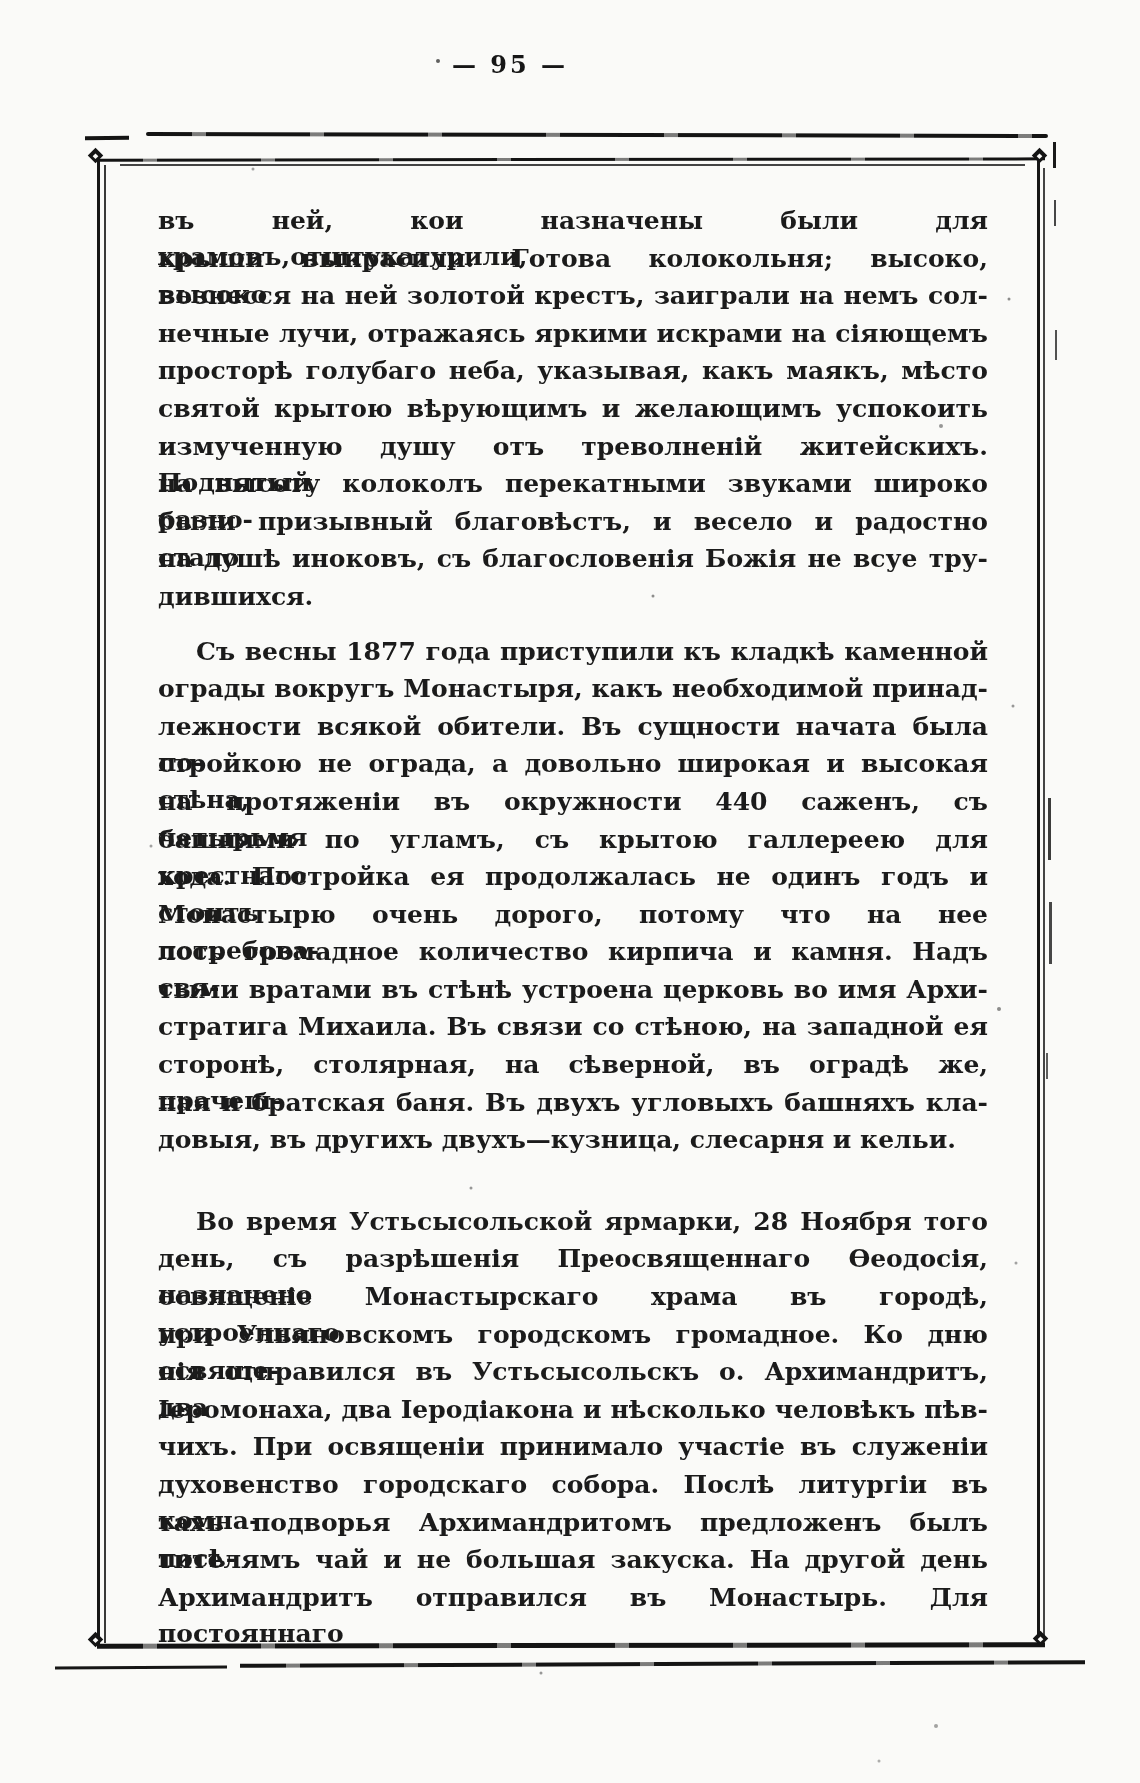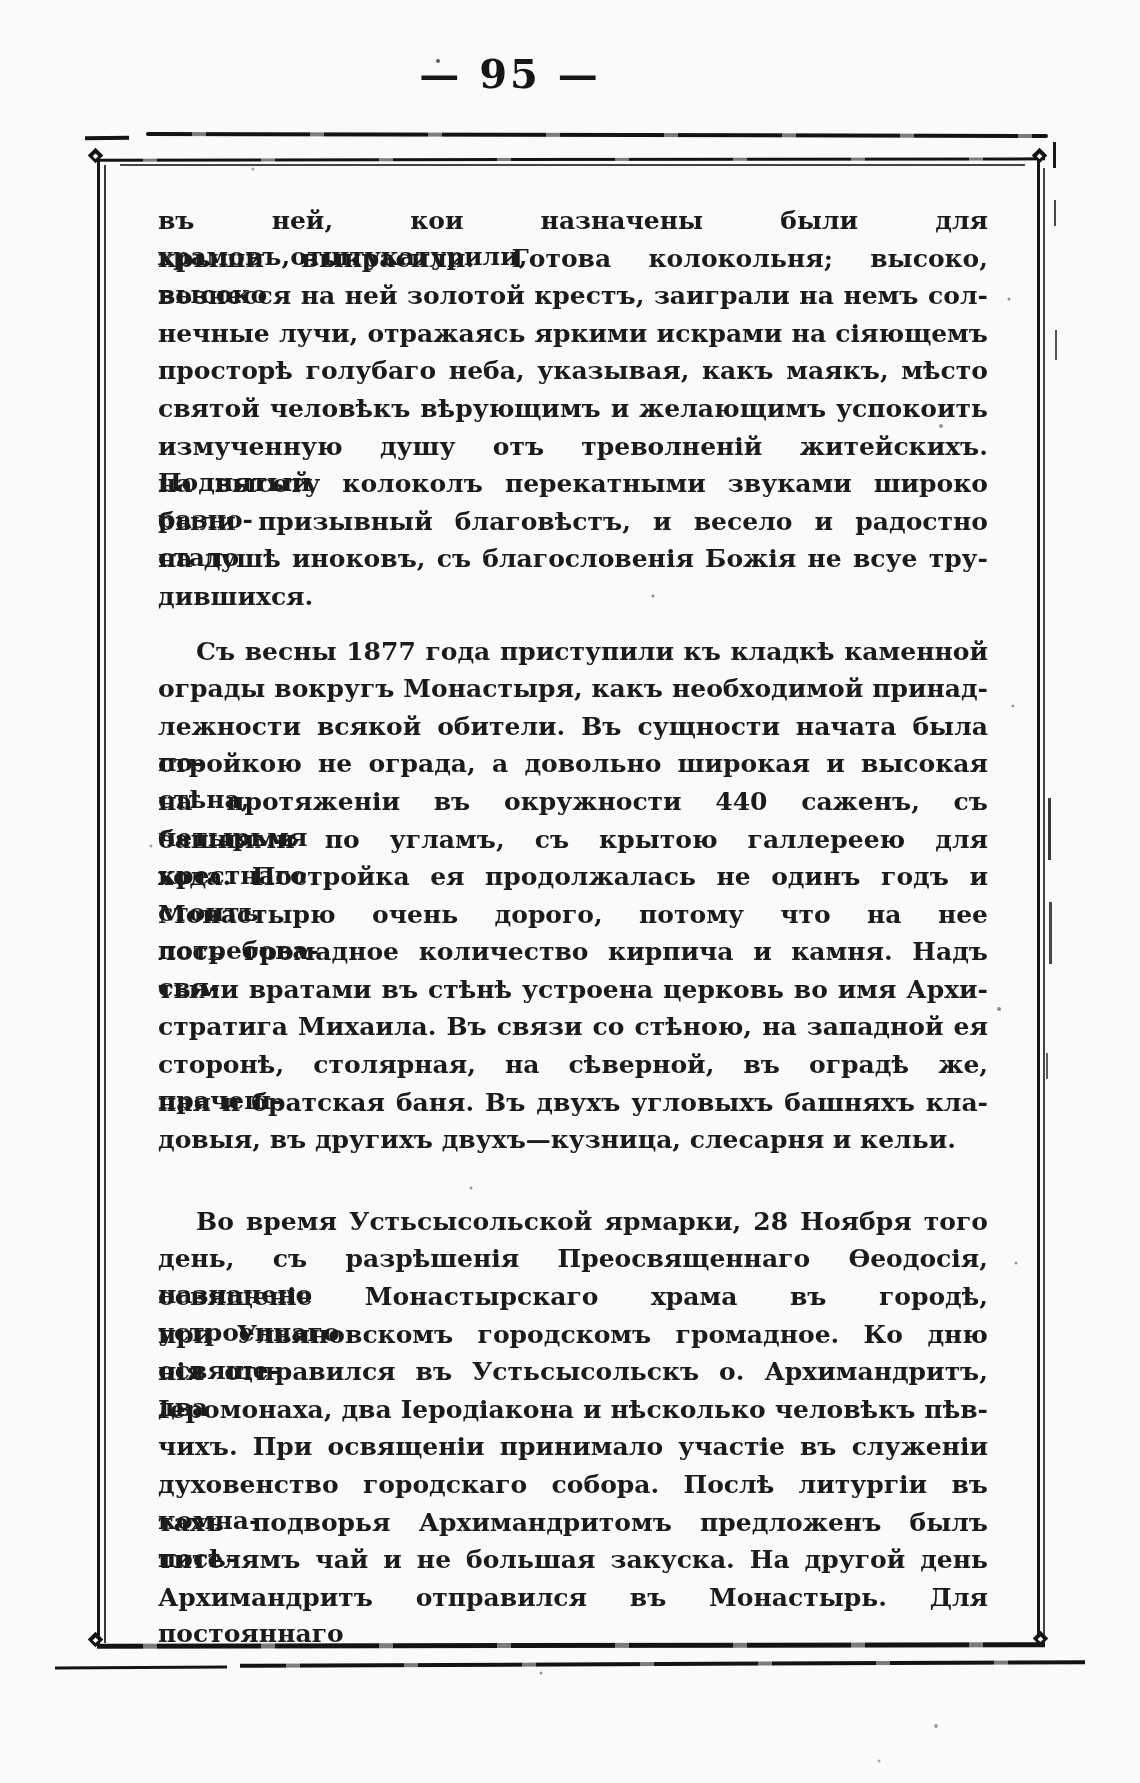--- a/index.html
+++ b/index.html
@@ -9,21 +9,21 @@
     width:1140px; height:1783px;
     background:#fafaf8;
     overflow:hidden;
     font-family:"DejaVu Serif", serif;
     color:#1b1b1b;
   }
   
   .page-header {
     position:absolute; top:50px; left:0; width:1020px;
     text-align:center;
-    font-size:40px; font-weight:bold; letter-spacing:3px;
+    font-size:24px; font-weight:bold; letter-spacing:3px;
     color:#161616;
   }
   
   .rule { position:absolute; background:#161616; }
   .faded { background:repeating-linear-gradient(90deg,#141414 0 46px, rgba(20,20,20,.55) 46px 60px, #141414 60px 118px); }
   .outer-top-a { left:85px;  top:136px; width:44px;  height:4px; transform:rotate(-.4deg); }
   .outer-top-b { left:146px; top:133px; width:902px; height:4px; transform:rotate(.12deg); border-radius:2px; }
   .inner-top-a { left:97px;  top:158px; width:948px; height:3px; transform:rotate(-.08deg); }
   .inner-top-b { left:120px; top:164px; width:905px; height:1.5px; opacity:.8; }
   .left-a  { left:97px;  top:160px; width:2.5px; height:1486px; }
@@ -105,21 +105,21 @@
 
   <div class="speckles"></div>
 
   <div class="text-block">
       <div class="para">
         <div class="line">въ ней, кои назначены были для храмовъ,отштукатурили,</div>
         <div class="line">крыши выкрасили. Готова колокольня; высоко, высоко</div>
         <div class="line">вознесся на ней золотой крестъ, заиграли на немъ сол-</div>
         <div class="line">нечные лучи, отражаясь яркими искрами на сіяющемъ</div>
         <div class="line">просторѣ голубаго неба, указывая, какъ маякъ, мѣсто</div>
-        <div class="line">святой человѣкъ вѣрующимъ и желающимъ успокоить</div>
+        <div class="line">святой крытою вѣрующимъ и желающимъ успокоить</div>
         <div class="line">измученную душу отъ треволненій житейскихъ. Поднятый</div>
         <div class="line">на высоту колоколъ перекатными звуками широко разно-</div>
         <div class="line">были призывный благовѣстъ, и весело и радостно стало</div>
         <div class="line">на душѣ иноковъ, съ благословенія Божія не всуе тру-</div>
         <div class="line">дившихся.</div>
       </div>
       <div class="para indent">
         <div class="line">Съ весны 1877 года приступили къ кладкѣ каменной</div>
         <div class="line">ограды вокругъ Монастыря, какъ необходимой принад-</div>
         <div class="line">лежности всякой обители. Въ сущности начата была по-</div>

